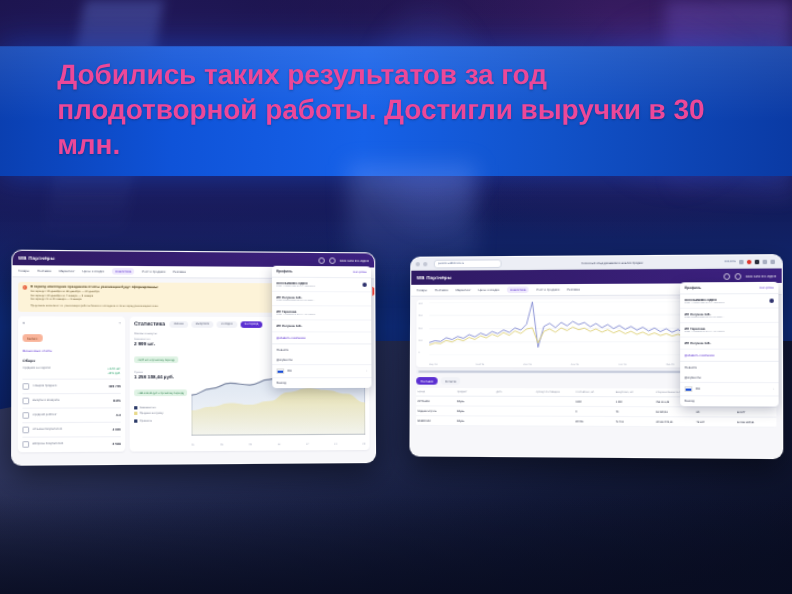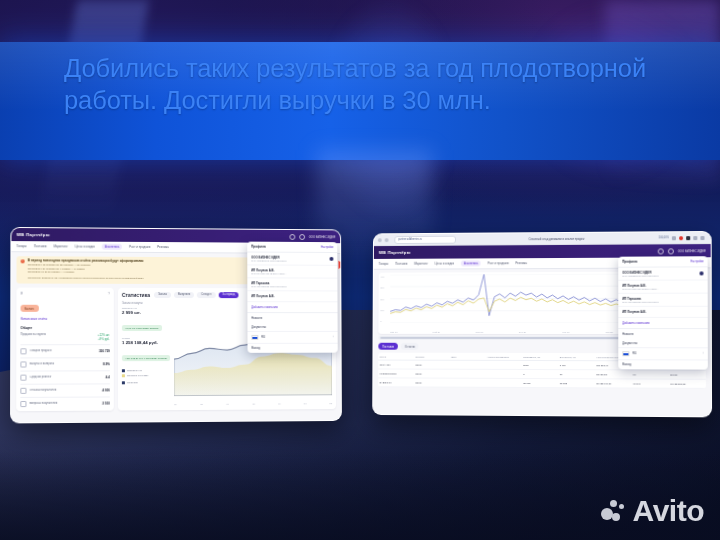--- a/index.html
+++ b/index.html
@@ -84,22 +84,22 @@
     position:absolute;inset:0;
     background:radial-gradient(120% 90% at 20% 20%, rgba(0,0,0,0) 40%, rgba(5,8,25,.55) 100%);
   }
   .kb-bottom-fade{
     position:absolute;left:0;right:0;bottom:0;height:90px;
     background:linear-gradient(180deg, rgba(8,12,32,0), rgba(8,12,32,.75));
   }
 
   
   .headline{
-    position:absolute;left:64px;top:52px;width:610px;
-    color:#3b82f6;font-weight:normal;font-size:25.5px;line-height:1.26;
+    position:absolute;left:52px;top:52px;width:610px;
+    color:#ec4899;font-weight:bold;font-size:25.5px;line-height:1.26;
     letter-spacing:-.1px;
     text-shadow:0 1px 2px rgba(0,0,0,.25);
   }
 
   
   .shot{
     position:absolute;background:#ffffff;overflow:hidden;
     border:1px solid rgba(255,255,255,.85);
     box-shadow:0 10px 28px rgba(0,0,0,.45);
   }
@@ -682,23 +682,14 @@
         <div class="dd-flagrow">
           <span class="flag"></span>
           <span style="font-size:2.8px;color:#3b4058">RU</span>
           <span class="dd-chev">›</span>
         </div>
         <div class="dd-item sep">Выход</div>
       </div>
     </div>
   </div>
 
-  <div class="avito">
-    <div class="avito-dots">
-      <i class="d1"></i>
-        <i class="d2"></i>
-        <i class="d3"></i>
-        <i class="d4"></i>
-    </div>
-    <div class="avito-word">Avito</div>
-  </div>
 
 </div>
 
 </body></html>

